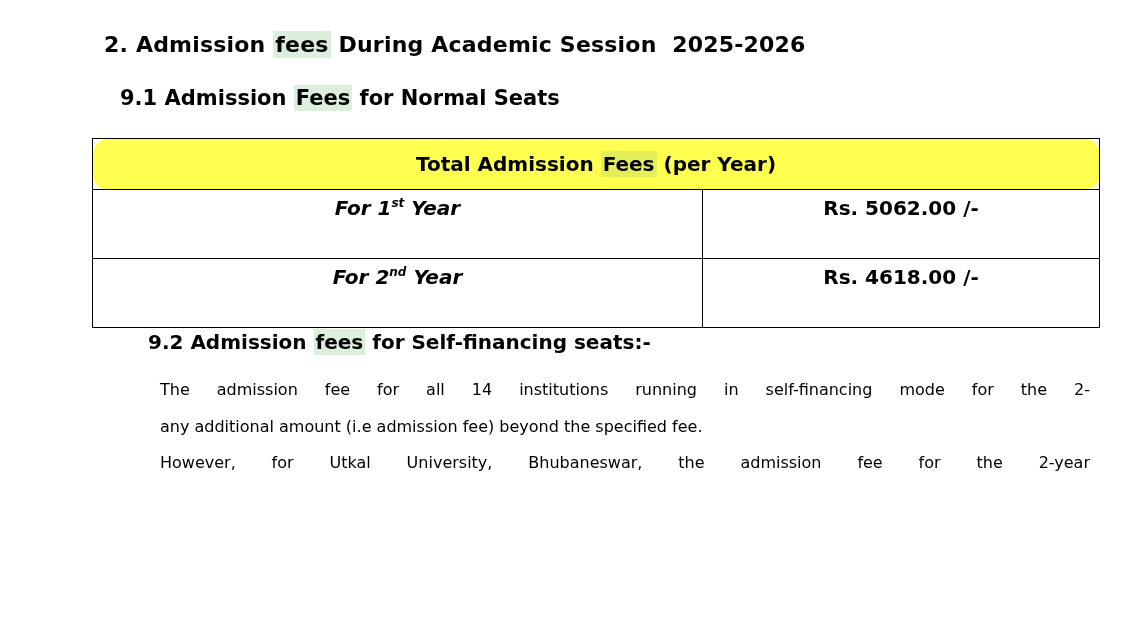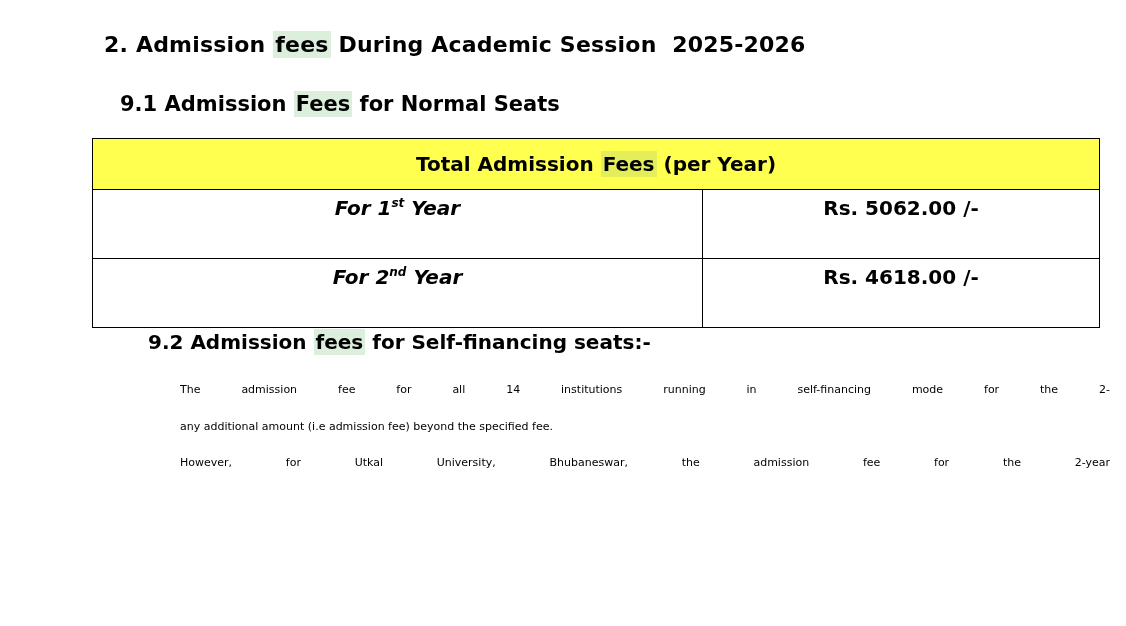--- a/index.html
+++ b/index.html
@@ -1,29 +1,29 @@
 <!DOCTYPE html>
 <html><head>
   <meta charset="utf-8">
   <style>
     html, body { margin: 0; padding: 0; background: #ffffff; }
     body { width: 1126px; height: 626px; position: relative; overflow: hidden;
            font-family: "DejaVu Sans", sans-serif; color: #000; }
     .h1 { position: absolute; left: 104px; top: 32px; font-size: 22px; font-weight: bold; letter-spacing: 0.2px; white-space: pre; }
-    .h2 { position: absolute; left: 120px; top: 92px; font-size: 21px; font-weight: bold; white-space: pre; }
+    .h2 { position: absolute; left: 120px; top: 86px; font-size: 21px; font-weight: bold; white-space: pre; }
     .h3 { position: absolute; left: 148px; top: 330px; font-size: 20px; font-weight: bold; white-space: pre; }
     .hl { background: #dcefdc; padding: 1px 2px; }
     .hl-y { background: #e3ee5a; padding: 1px 2px; }
     table.fees { position: absolute; left: 92px; top: 138px; width: 1008px; border-collapse: collapse; }
     table.fees td, table.fees th { border: 1.5px solid #000; }
-    table.fees th { background: #ffff4f; height: 50px; font-size: 20px; font-weight: bold; text-align: center; padding: 0; }
+    table.fees th { background: #ffff4f; height: 50px; font-size: 20px; font-weight: bold; text-align: center; padding: 0; border-radius: 15px; }
     table.fees td { height: 46px; font-size: 20px; font-weight: bold; text-align: center; padding: 16px; vertical-align: top; padding-top: 6px; }
     table.fees td.label { font-style: italic; width: 577px; }
     sup { font-size: 12px; }
-    .para { position: absolute; left: 160px; top: 372px; width: 930px; font-size: 11px; line-height: 36.5px; margin-left: 20px; }
+    .para { position: absolute; left: 160px; top: 372px; width: 930px; font-size: 16px; line-height: 36.5px; }
     .para p { margin: 0; }
     .just { text-align: justify; text-align-last: justify; }
   </style>
 </head>
 <body>
 
 <div class="h1"><span>2. Admission </span><span class="hl">fees</span><span> During Academic Session  2025-2026</span></div>
 
 <div class="h2"><span>9.1 Admission </span><span class="hl">Fees</span><span> for Normal Seats</span></div>
 

